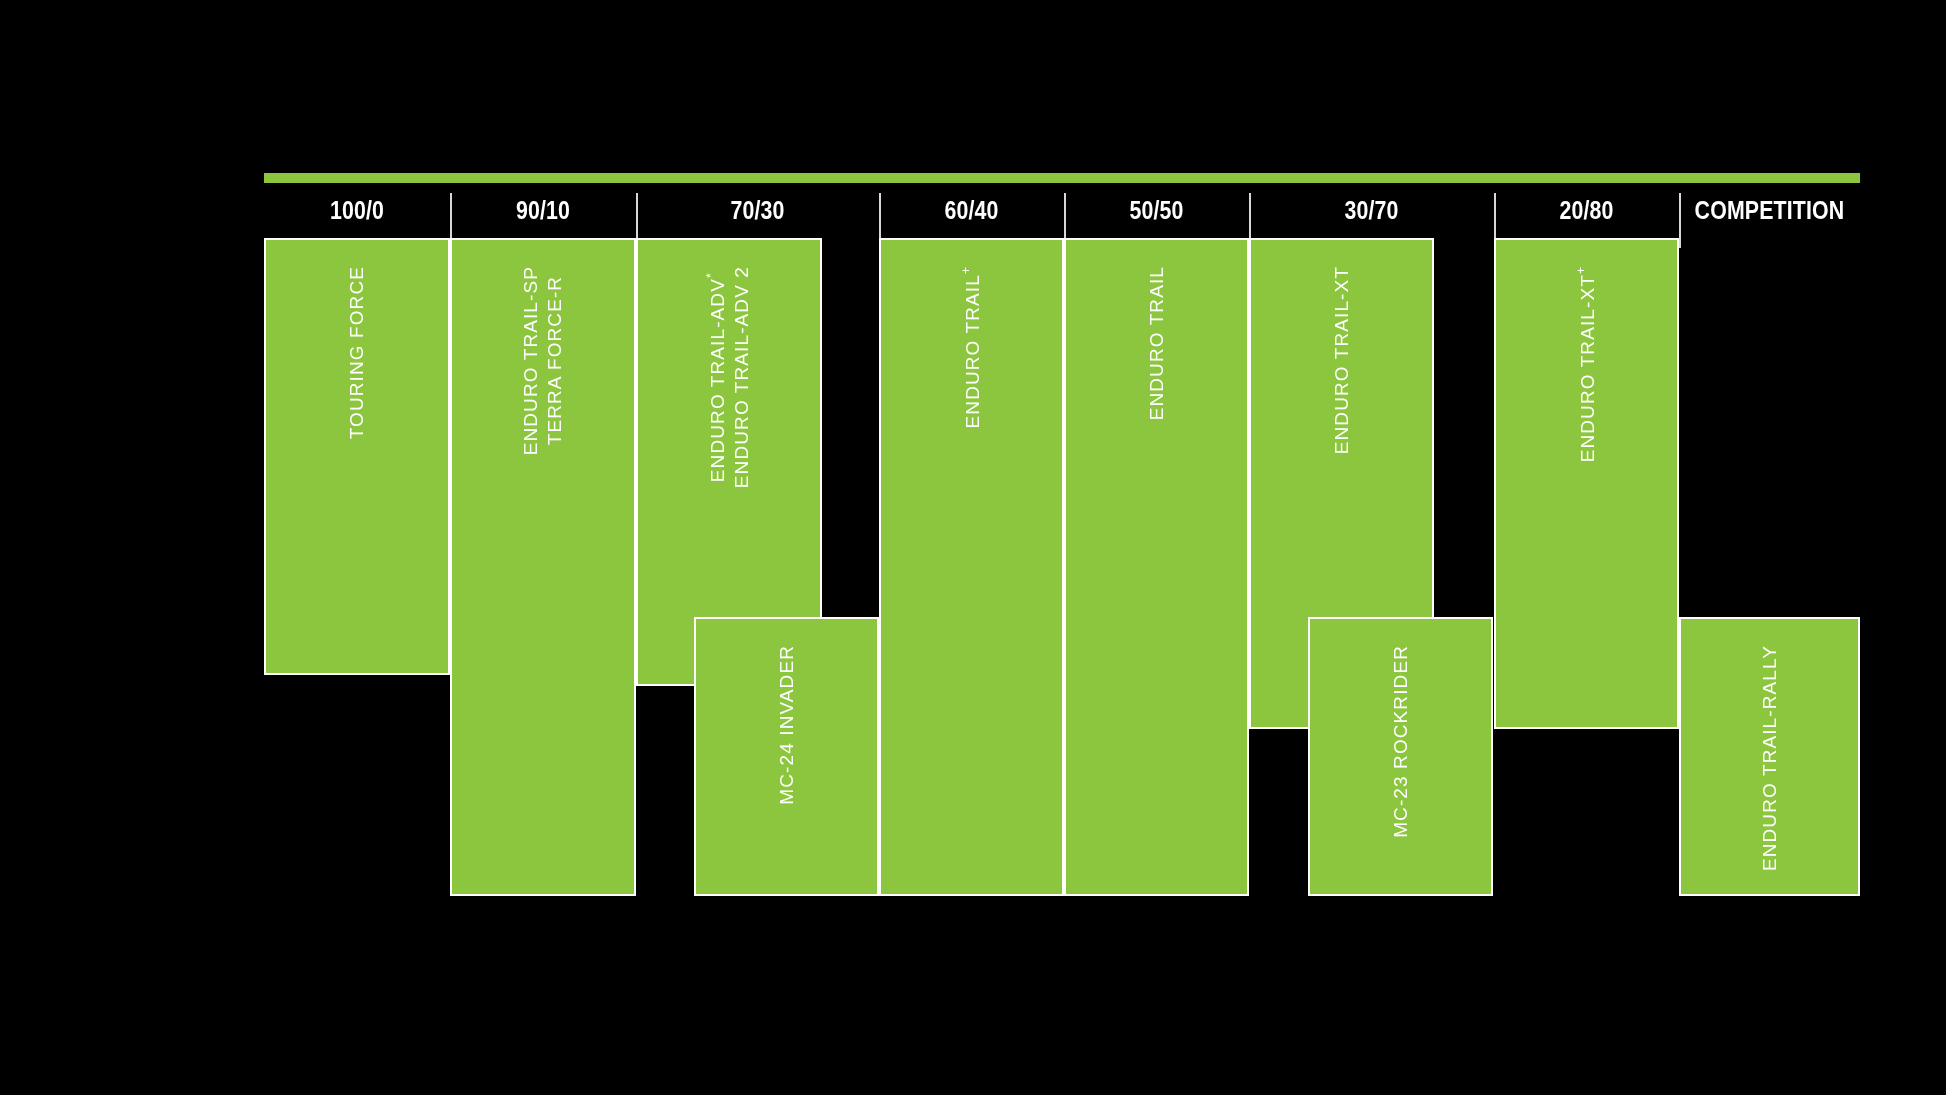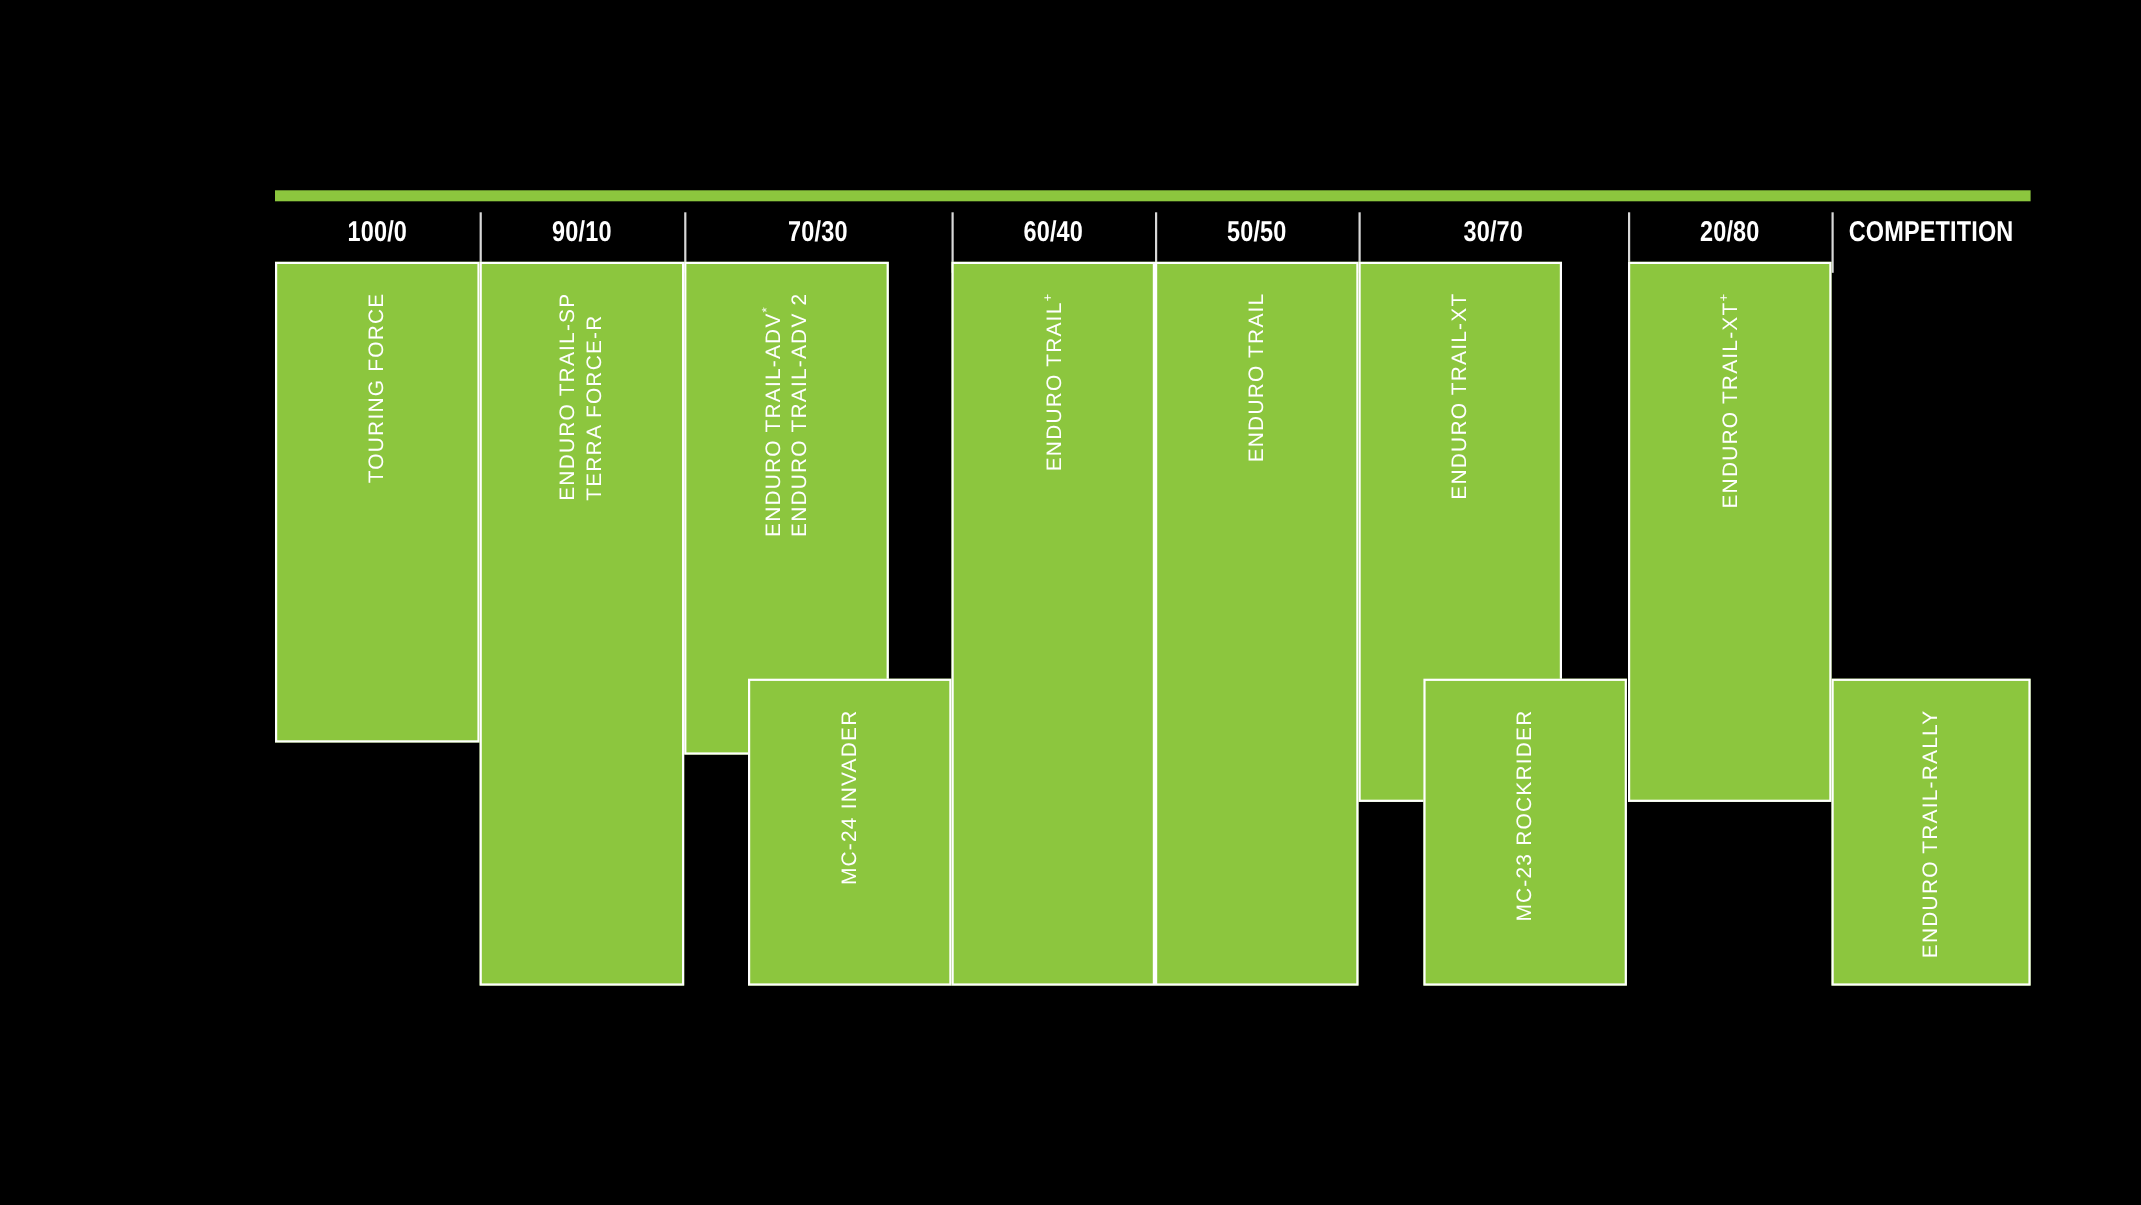--- a/index.html
+++ b/index.html
@@ -1,21 +1,21 @@
 <!DOCTYPE html>
 <html><head>
 <meta charset="utf-8">
 <style>
   html,body{margin:0;padding:0;background:#000;}
   body{width:1946px;height:1095px;overflow:hidden;font-family:"Liberation Sans",sans-serif;}
 
   #stage{position:relative;width:1946px;height:1095px;background:#000;}
 
   
-  #chart{position:absolute;left:250px;top:173px;width:1596px;height:723px;}
+  #chart{position:absolute;left:264px;top:173px;width:1596px;height:723px;text-align:center;}
 
   
   .accent-bar{position:absolute;left:0;top:0;width:1596px;height:10px;background:#8CC63E;}
 
   
   .header-band{position:absolute;left:0;top:10px;width:1596px;height:55px;}
   .hdr{position:absolute;top:0;height:55px;display:flex;align-items:center;justify-content:center;
        color:#fff;font-size:26px;font-weight:bold;letter-spacing:.2px;
        font-family:"Liberation Sans",sans-serif;transform:scaleX(.82);transform-origin:center;}
   .vsep{position:absolute;top:10px;width:2px;height:55px;background:#d8d8d8;}

